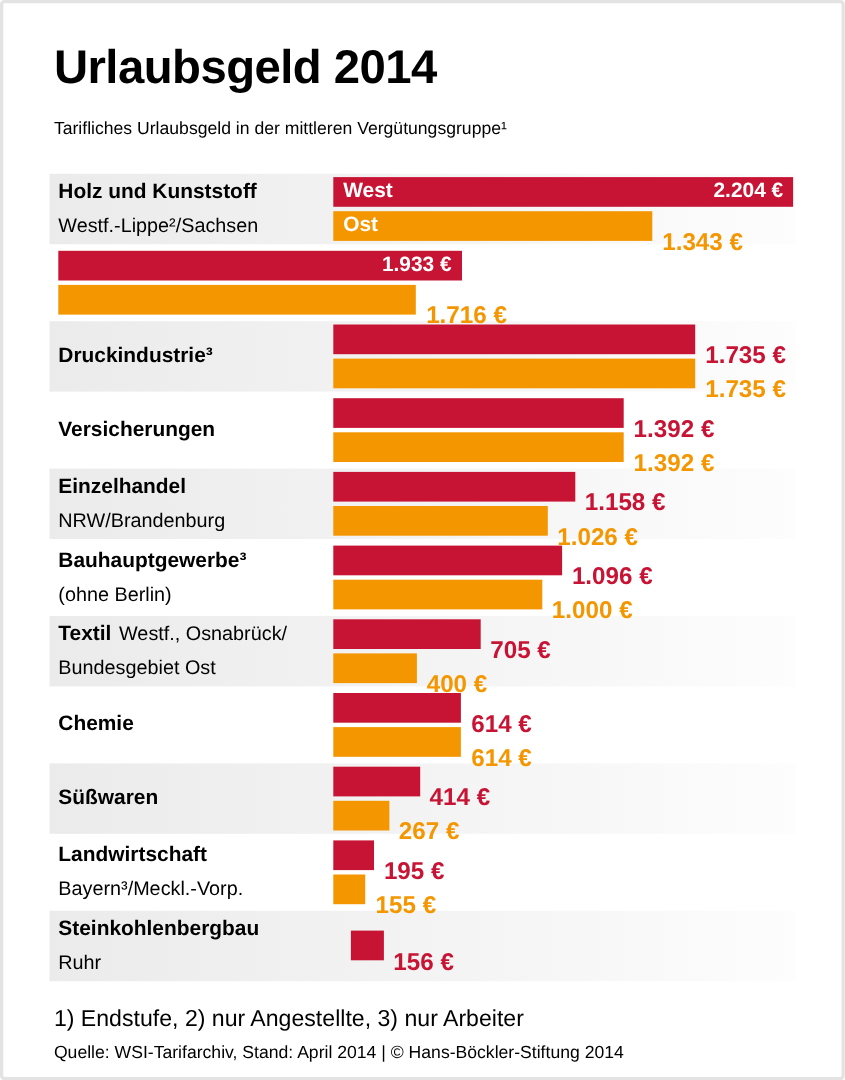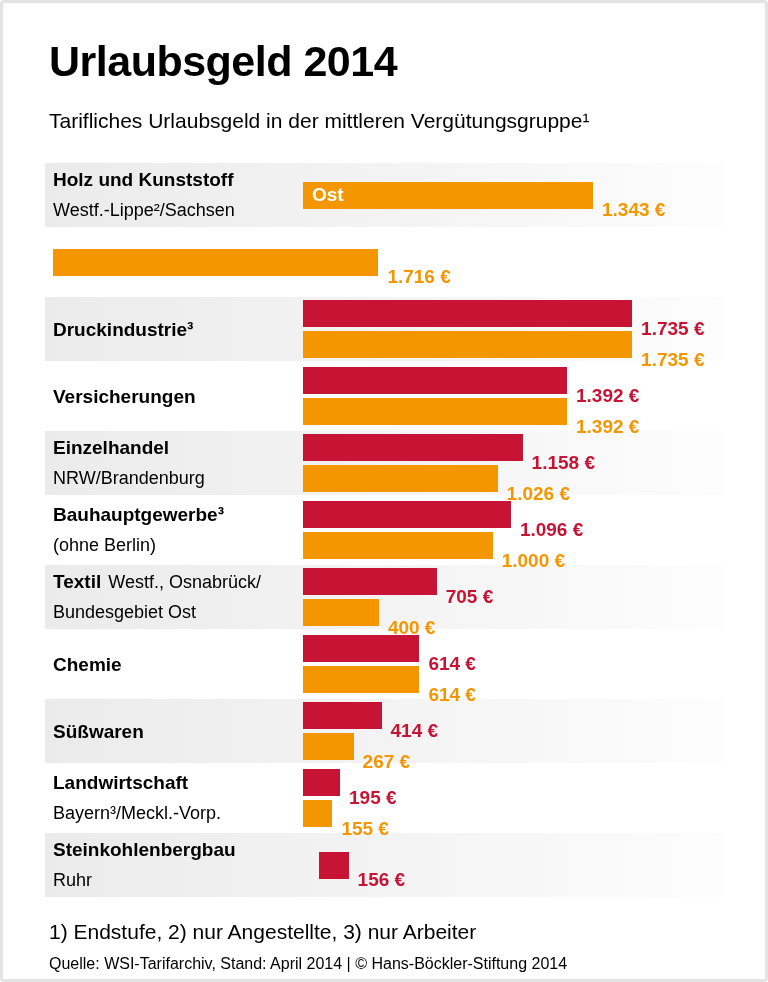--- a/index.html
+++ b/index.html
@@ -6,21 +6,21 @@
   body{
     width:768px;height:982px;box-sizing:border-box;
     background:#ffffff;border:3px solid #e3e3e3;border-radius:4px;
     font-family:"Liberation Sans",sans-serif;color:#000;
     overflow:hidden;
   }
   .title{
     margin:36px 46px 0 46px;font-size:43px;font-weight:bold;
     letter-spacing:-0.5px;line-height:1.05;
   }
-  .subtitle{margin:25px 46px 0 46px;font-size:21px;line-height:1.1;}
+  .subtitle{margin:25px 46px 0 46px;font-size:16px;line-height:1.1;}
   .chart{margin-top:31px;}
   .row{
     margin:0 42px 3px 42px;height:64px;box-sizing:border-box;
     padding:3px 0 3px 8px;display:flex;align-items:center;
   }
   .row.shaded{background:linear-gradient(90deg,#ebebeb 0%,#f4f4f4 55%,#fdfdfd 100%);}
   .label{
     width:250px;flex:0 0 250px;display:flex;flex-direction:column;
     justify-content:center;gap:4px;
   }
@@ -32,21 +32,21 @@
   .bars.single{justify-content:flex-start;padding-left:16px;}
   .bar-line{height:27px;display:flex;align-items:center;}
   .bar{
     height:27px;display:flex;align-items:center;box-sizing:border-box;
     padding:0 9px;flex:0 0 auto;
   }
   .bar-line.west .bar{background:var(--west,#c81434);}
   .bar-line.ost  .bar{background:var(--ost,#f49600);}
   .bar-tag{color:#fff;font-weight:bold;font-size:19px;margin-right:auto;}
   .val-in{color:#fff;font-weight:bold;font-size:19px;margin-left:auto;white-space:nowrap;}
-  .val-out{font-weight:bold;font-size:19px;margin-left:9px;white-space:nowrap;margin-top:30px;}
+  .val-out{font-weight:bold;font-size:22px;margin-left:9px;white-space:nowrap;margin-top:30px;}
   .bar-line.west .val-out{color:var(--west,#c81434);}
   .bar-line.ost  .val-out{color:var(--ost,#f49600);}
   .footnote{margin:20px 46px 0 46px;font-size:21px;line-height:1.4;}
   .source{margin:6px 46px 0 46px;font-size:16px;line-height:1.4;}
 </style>
 </head>
 <body style="--west: #c81434; --ost: #f49600;">
 
 <h1 class="title">Urlaubsgeld 2014</h1>
 <div class="subtitle">Tarifliches Urlaubsgeld in der mittleren Vergütungsgruppe¹</div>
@@ -54,32 +54,46 @@
 <div class="chart" id="chart">
   <div class="row shaded">
     <div class="label">
       <div class="lbl-line">
         <span class="row-title">Holz und Kunststoff</span>
 
       </div>
       <div class="lbl-line region-below">Westf.-Lippe²/Sachsen</div>
     </div>
     <div class="bars">
+      <div class="bar-line west">
+        <div class="bar" style="width: 418px;">
+          <span class="bar-tag">West</span>
+          <span class="val-in">2.204 €</span>
+        </div>
+
+      </div>
       <div class="bar-line ost">
         <div class="bar" style="width: 290px;">
           <span class="bar-tag">Ost</span>
 
         </div>
         <span class="val-out">1.343 €</span>
       </div>
     </div>
   </div>
 
   <div class="row">
     <div class="bars">
+      <div class="bar-line west">
+        <div class="bar" style="width: 366.6px;">
+
+          <span class="val-in">1.933 €</span>
+        </div>
+
+      </div>
       <div class="bar-line ost">
         <div class="bar" style="width: 325.4px;">
           
           
         </div>
         <span class="val-out">1.716 €</span>
       </div>
     </div>
   </div>
 

